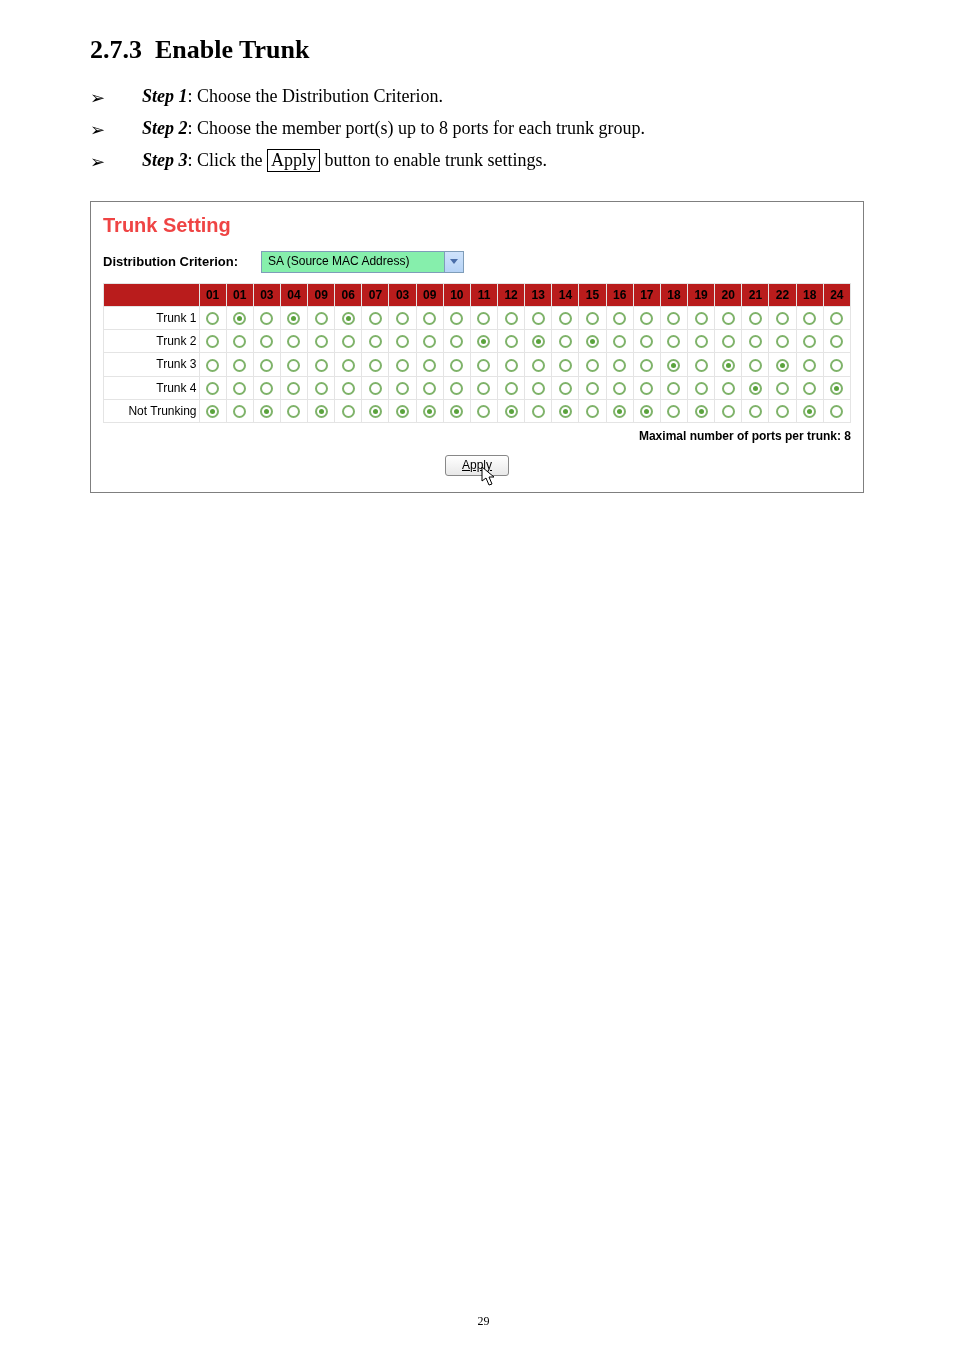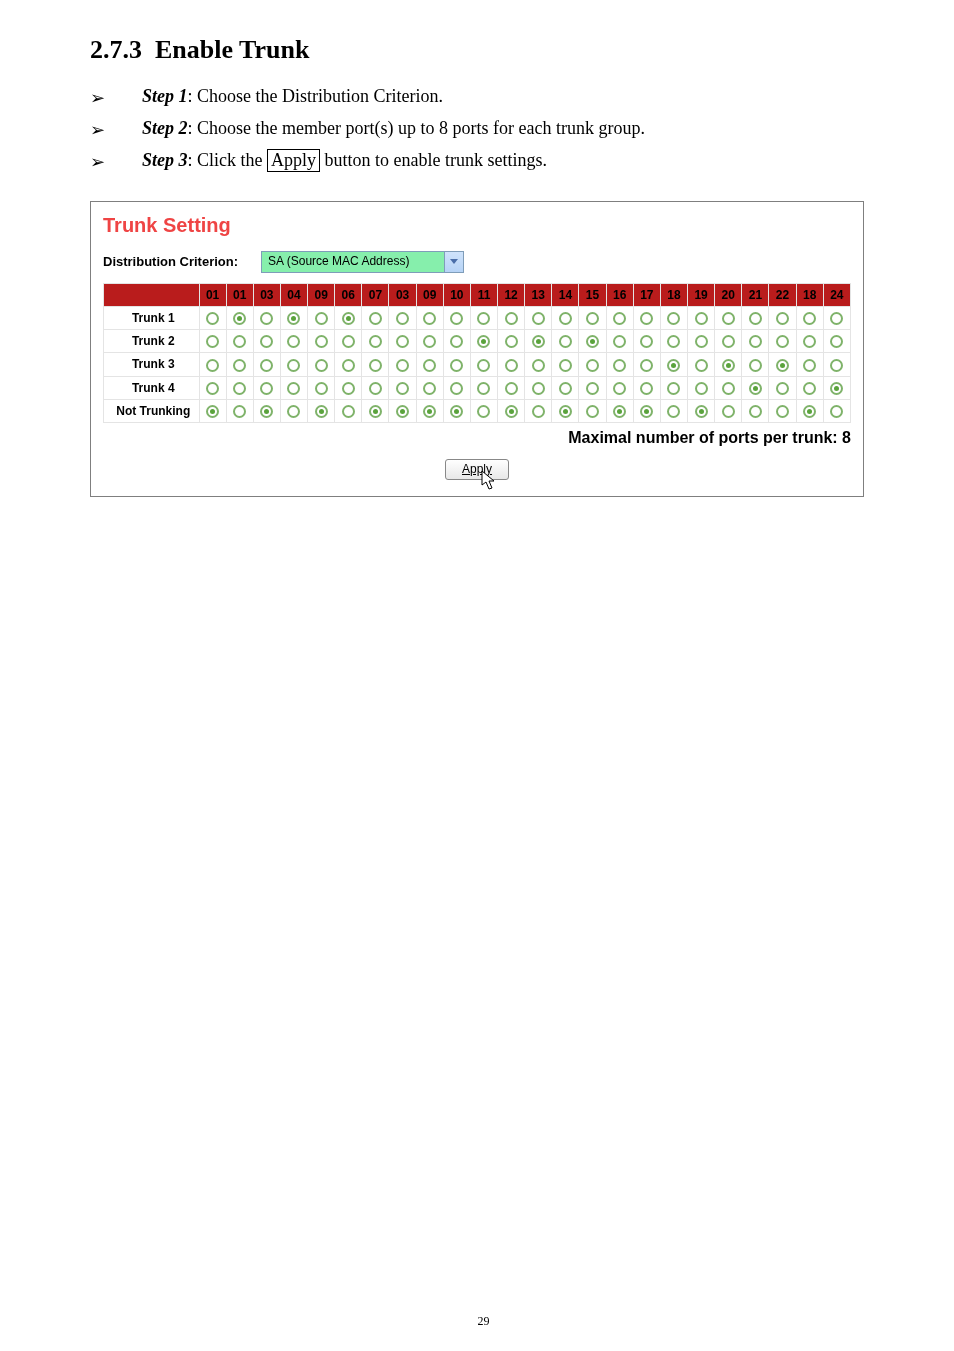--- a/index.html
+++ b/index.html
@@ -104,22 +104,22 @@
     border: 1px solid #e4e4e4;
     padding: 4px 2px;
     text-align: center;
     font-size: 12px;
   }
   table.trunk th {
     font-weight: bold;
     background: #b91c1c;
   }
   table.trunk td.rowlabel {
-    text-align: center;
-    font-weight: bold;
+    text-align: right;
+    font-weight: normal;
     padding-left: 6px;
     width: 95px;
   }
   col.label-col { width: 95px; }
   col.num-col { width: 27px; }
 
   .radio {
     display: inline-block;
     width: 13px; height: 13px;
     border: 2px solid #7fb36a;
@@ -134,21 +134,21 @@
     left: 50%; top: 50%;
     width: 5px; height: 5px;
     margin-left: -2.5px; margin-top: -2.5px;
     background: #5aa33c;
     border-radius: 50%;
   }
 
   .max-note {
     text-align: right;
     font-weight: bold;
-    font-size: 16px;
+    font-size: 12px;
     margin-top: 6px;
   }
   .apply-wrap {
     text-align: center;
     margin-top: 12px;
     position: relative;
   }
   .apply-btn {
     display: inline-block;
     border: 1px solid #888;

